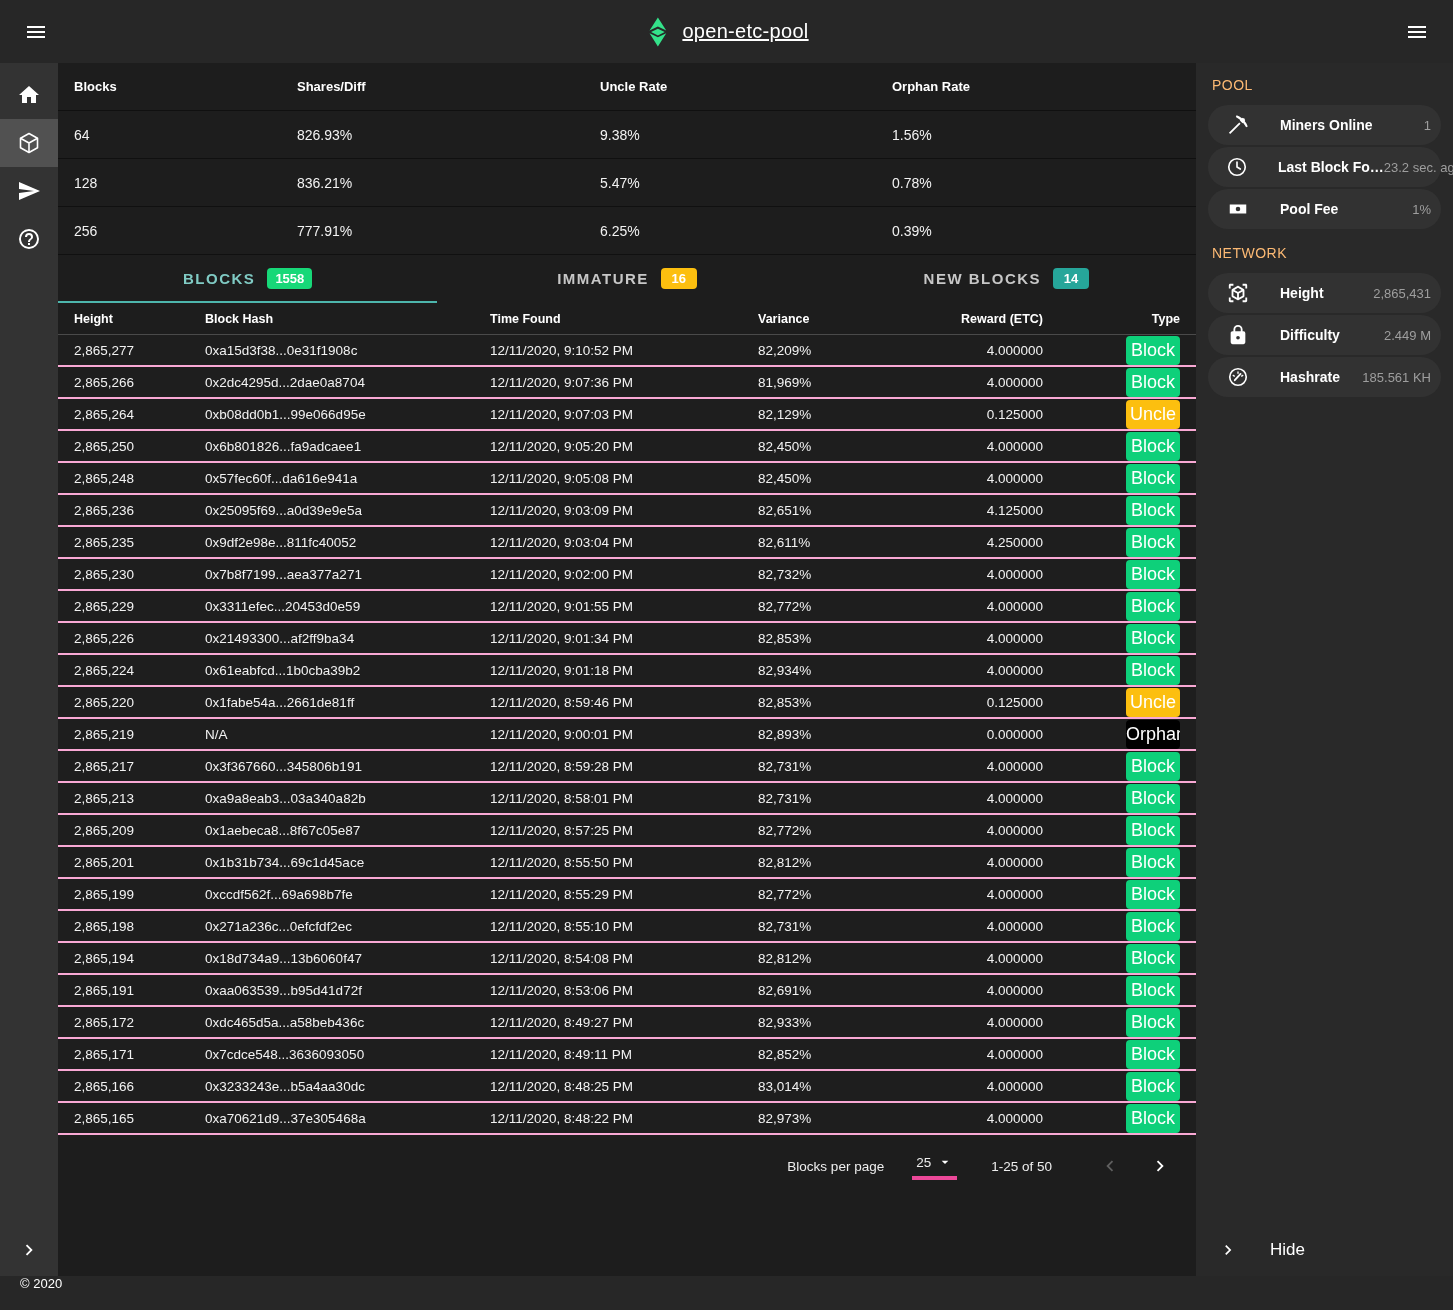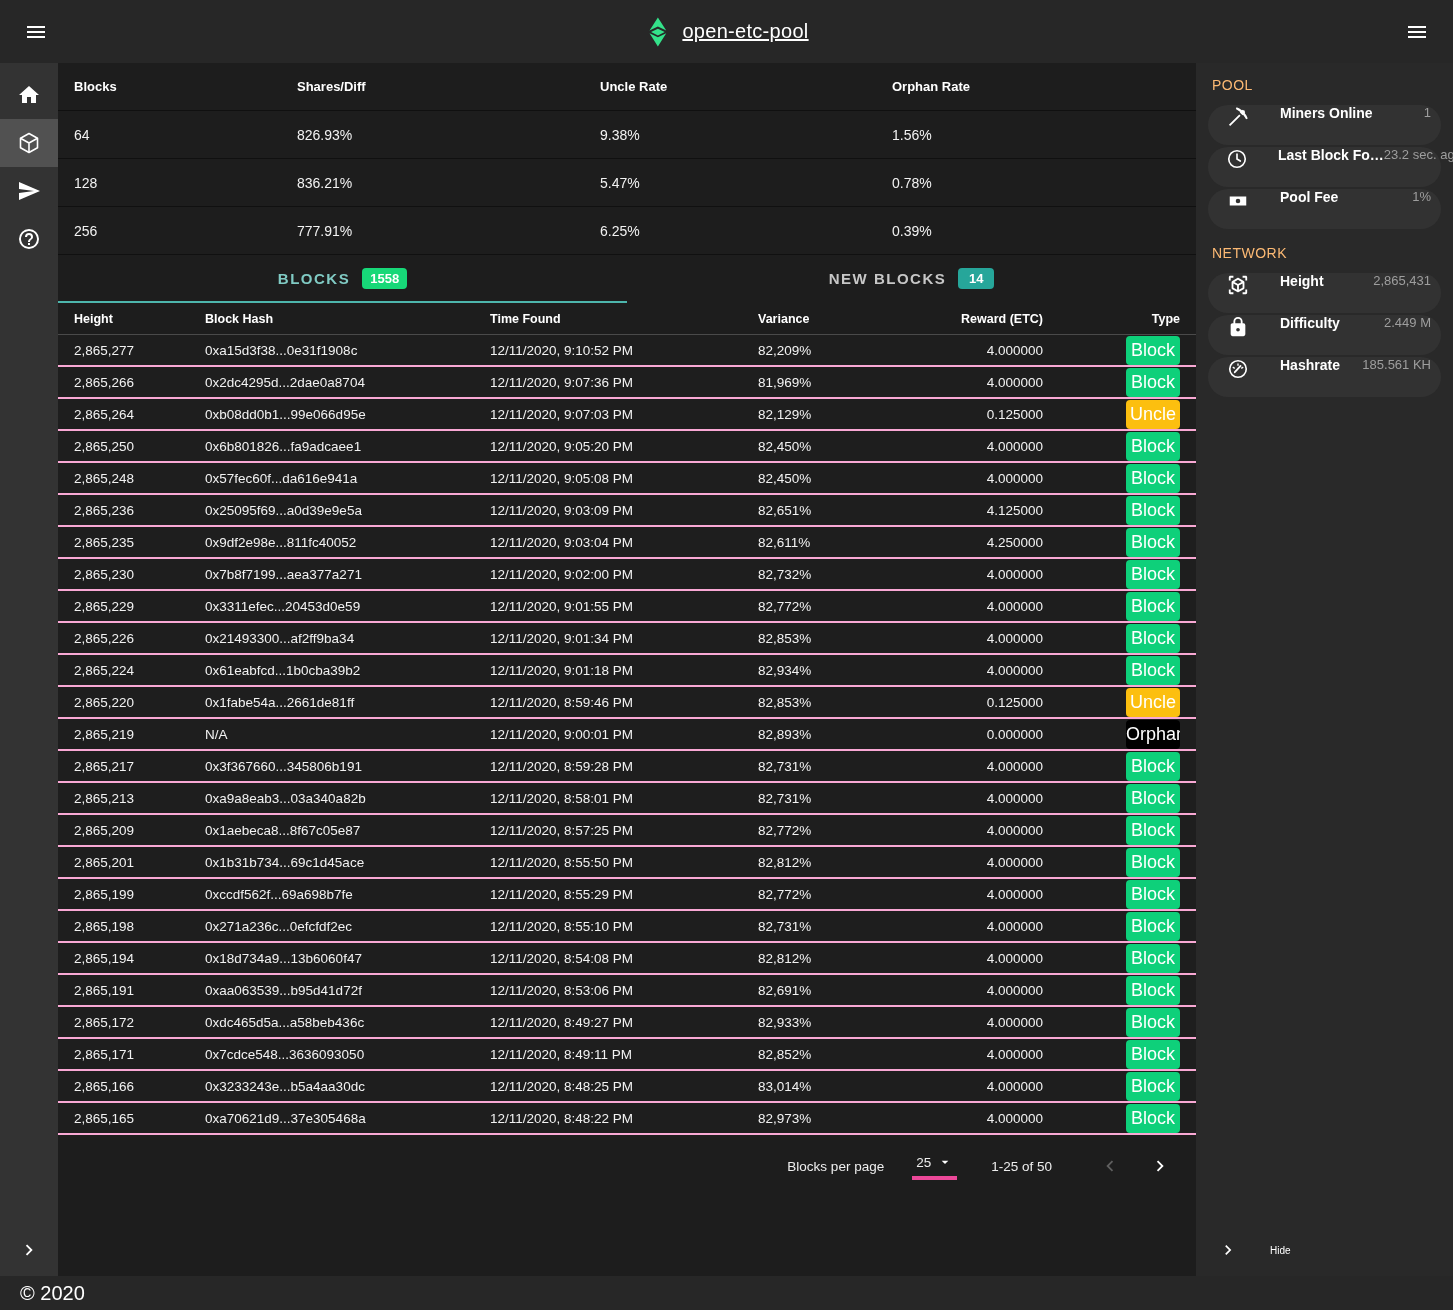--- a/index.html
+++ b/index.html
@@ -74,34 +74,34 @@
   .pg-range { margin-right:42px; }
   .pg-btn { background:none; border:none; cursor:pointer; width:32px; height:32px;
             display:flex; align-items:center; justify-content:center; color:#fff; }
   .pg-btn svg { width:22px; height:22px; }
   .pg-btn.disabled { color:#5f5f5f; cursor:default; }
   .pg-btn.next { margin-left:18px; }
 
   
   .statsbar { width:257px; background:#292929; display:flex; flex-direction:column; }
   .panel-title { padding:14px 16px 10px; font-size:14px; color:#fdba74; letter-spacing:.5px; }
-  .stat-pill { display:flex; height:40px; margin:2px 12px;
+  .stat-pill { display:flex; align-items:center; height:40px; margin:2px 12px;
                background:#323232; border-radius:22px; padding:0 10px 0 18px; }
   .stat-pill .icon { width:24px; height:24px; color:#fff; }
   .stat-pill .icon svg { width:22px; height:22px; display:block; }
   .stat-label { margin-left:30px; font-size:14px; font-weight:bold; color:#fff; white-space:nowrap; }
   .stat-value { margin-left:auto; font-size:13px; color:#9e9e9e; white-space:nowrap; }
   .hide-row { margin-top:auto; height:52px; background:transparent; border:none; cursor:pointer;
               display:flex; align-items:center; padding-left:22px; gap:32px; color:#fff; }
   .hide-row svg { width:20px; height:20px; }
-  .hide-label { font-size:10px; }
-
-  
-  .footer { height:34px; background:#272727; display:flex; align-items:center;
-            padding-left:20px; font-size:20px; color:#fff; }
+  .hide-label { font-size:17px; }
+
+  
+  .footer { height:34px; background:#272727; display:flex; 
+            padding-left:20px; font-size:13px; color:#fff; }
 
   .icon { display:inline-flex; align-items:center; justify-content:center; }
 </style>
 </head>
 <body>
 
 <header class="appbar">
   <button class="menu-btn">
     <span class="icon">
       <svg viewBox="0 0 24 24">
@@ -201,20 +201,24 @@
           </div>
         </div>
     </section>
 
     <div class="tabs" id="tabs">
         <div class="tab active">
      <span class="tab-label">BLOCKS</span>
      <span class="tab-badge" style="background:#17d878">1558</span>
    </div>
         <div class="tab">
+     <span class="tab-label">IMMATURE</span>
+     <span class="tab-badge" style="background:#fcbf0f">16</span>
+   </div>
+        <div class="tab">
      <span class="tab-label">NEW BLOCKS</span>
      <span class="tab-badge" style="background:#26a69a">14</span>
    </div>
       </div>
 
     <section>
       <div id="bt-header">
           <div class="b-grid bt-header">
             <span class="b-cell">Height</span>
             <span class="b-cell">Block Hash</span>

